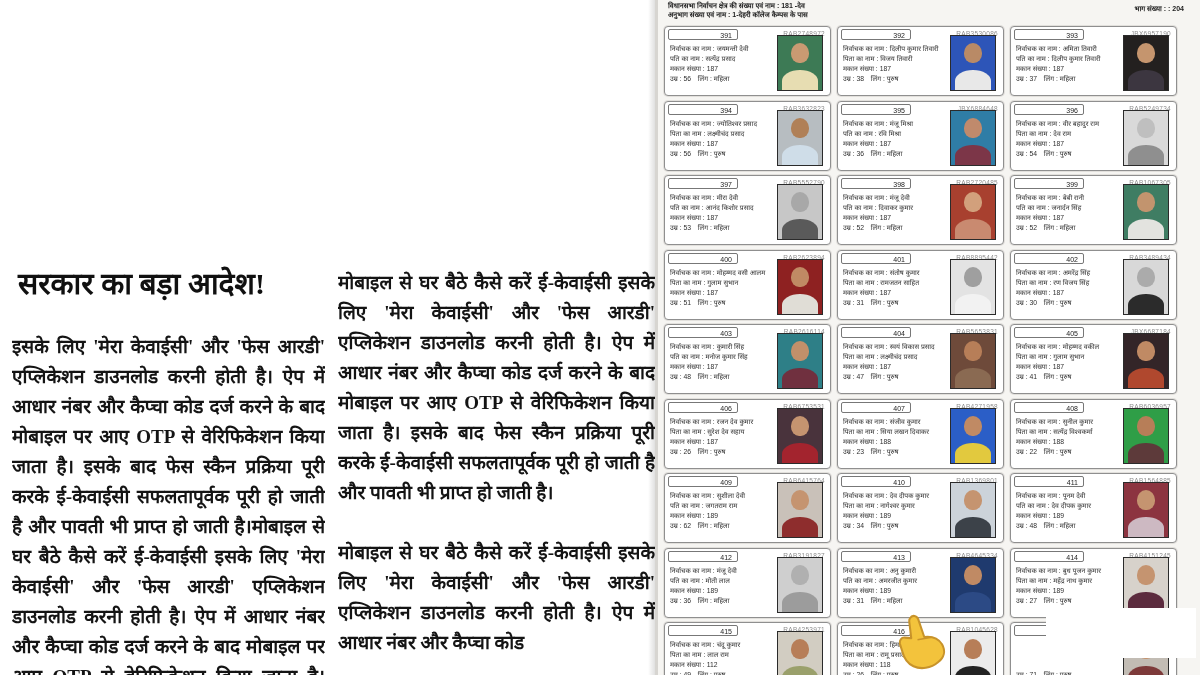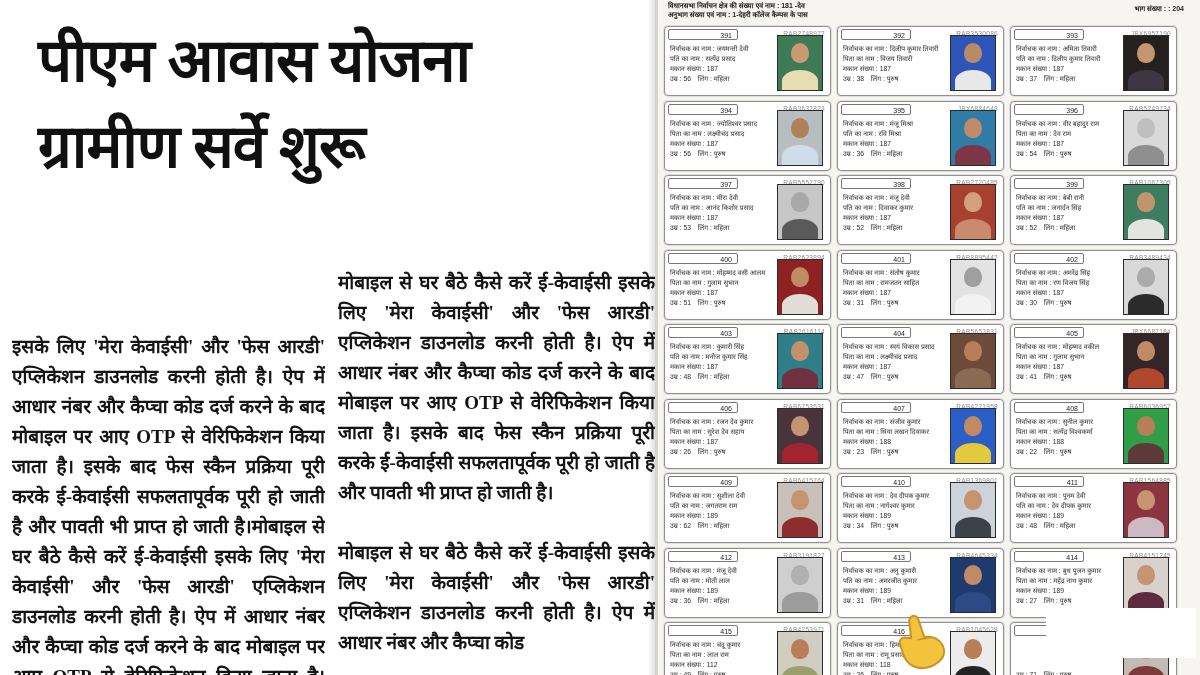--- a/index.html
+++ b/index.html
@@ -39,21 +39,21 @@
   .hand{position:absolute;left:228px;top:612px;width:72px;height:66px;z-index:6;transform:rotate(-14deg);}
   .divider-shadow{position:absolute;left:648px;top:0;width:7px;height:675px;
                   background:linear-gradient(90deg,rgba(0,0,0,0) 0%,rgba(0,0,0,.12) 100%);}
 </style>
 </head>
 <body>
 
 <div class="stage">
 
   <section class="paper-left">
-    <h1 class="headline">पीएम आवास योजना ग्रामीण सर्वे शुरू</h1>
+    <h2 class="subheadline">सरकार का बड़ा आदेश!</h2>
     <div class="col col1">इसके लिए 'मेरा केवाईसी' और 'फेस आरडी' एप्लिकेशन डाउनलोड करनी होती है। ऐप में आधार नंबर और कैप्चा कोड दर्ज करने के बाद मोबाइल पर आए OTP से वेरिफिकेशन किया जाता है। इसके बाद फेस स्कैन प्रक्रिया पूरी करके ई-केवाईसी सफलतापूर्वक पूरी हो जाती है और पावती भी प्राप्त हो जाती है।मोबाइल से घर बैठे कैसे करें ई-केवाईसी इसके लिए 'मेरा केवाईसी' और 'फेस आरडी' एप्लिकेशन डाउनलोड करनी होती है। ऐप में आधार नंबर और कैप्चा कोड दर्ज करने के बाद मोबाइल पर आए OTP से वेरिफिकेशन किया जाता है। इसके बाद फेस स्कैन प्रक्रिया पूरी करके ई-केवाईसी</div>
     <div class="col col2">
       <p>मोबाइल से घर बैठे कैसे करें ई-केवाईसी इसके लिए 'मेरा केवाईसी' और 'फेस आरडी' एप्लिकेशन डाउनलोड करनी होती है। ऐप में आधार नंबर और कैप्चा कोड दर्ज करने के बाद मोबाइल पर आए OTP से वेरिफिकेशन किया जाता है। इसके बाद फेस स्कैन प्रक्रिया पूरी करके ई-केवाईसी सफलतापूर्वक पूरी हो जाती है और पावती भी प्राप्त हो जाती है।</p>
       <p>मोबाइल से घर बैठे कैसे करें ई-केवाईसी इसके लिए 'मेरा केवाईसी' और 'फेस आरडी' एप्लिकेशन डाउनलोड करनी होती है। ऐप में आधार नंबर और कैप्चा कोड</p>
     </div>
   </section>
 
   <div class="divider-shadow"></div>
 
   <section class="paper-right">

